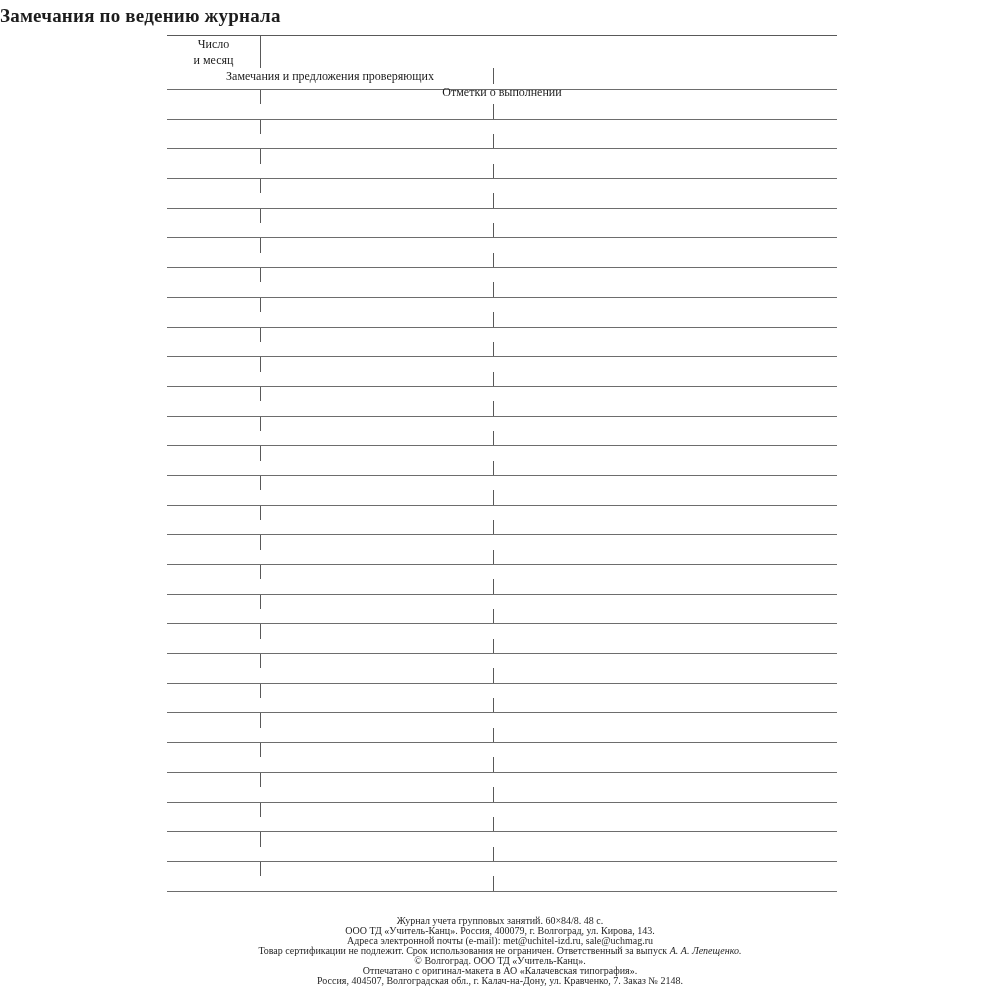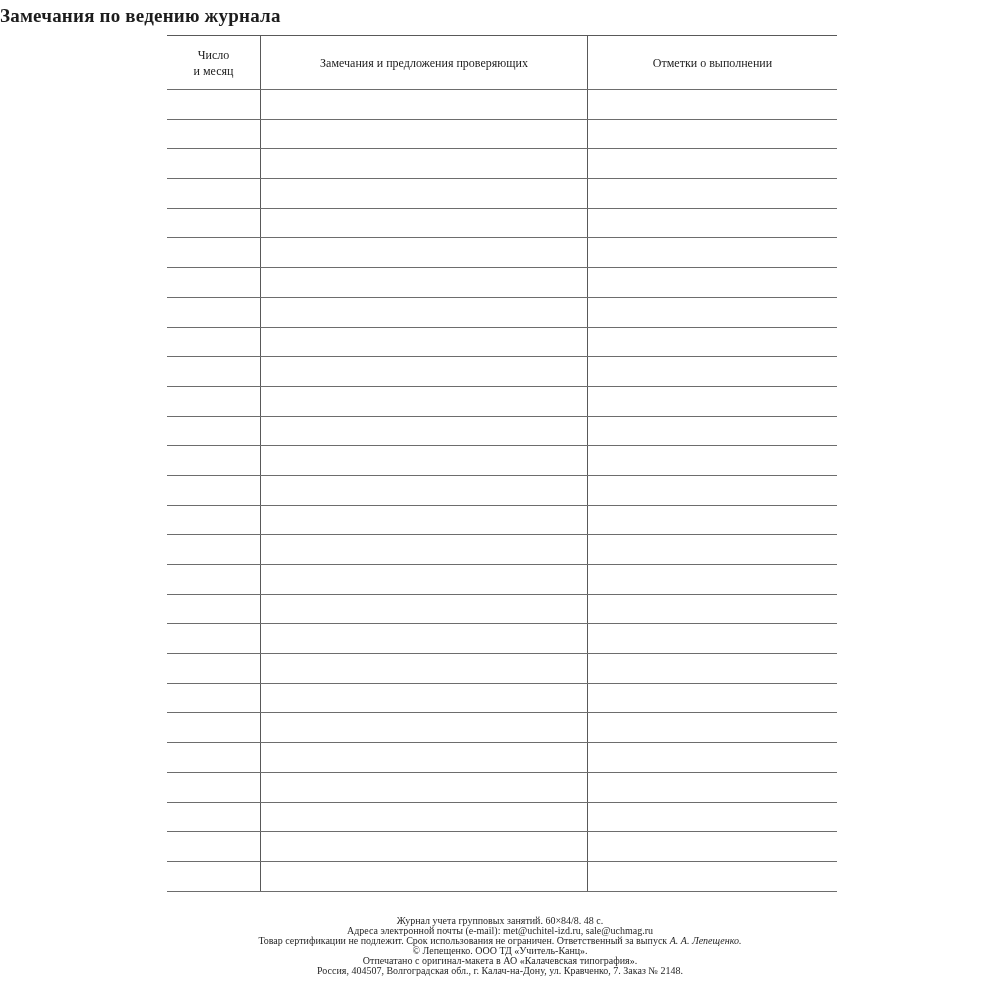--- a/index.html
+++ b/index.html
@@ -24,21 +24,21 @@
     font-size:19px;
     font-weight:700;
     letter-spacing:.2px;
     color:var(--ink);
   }
   .table{
     position:absolute;
     left:167px;top:35px;
     width:670px;
   }
-  .trow{display:flex;border-bottom:1px solid var(--line);}
+  .trow{display:flex;border-bottom:1px solid var(--line);flex-direction:column;}
   .trow.header{
     border-top:1px solid var(--vline);
     height:55px;
   }
   .trow.body{height:29.7px;}
   .cell{height:100%;}
   .c1{width:94px;border-right:1px solid var(--vline);}
   .c2{width:327px;border-right:1px solid var(--vline);}
   .c3{flex:1;}
   .header .cell{
@@ -213,20 +213,21 @@
         <div class="trow body">
           <div class="cell c1"></div>
           <div class="cell c2"></div>
           <div class="cell c3"></div>
         </div>
       </div>
   </div>
 
   <div class="footer">
     <div class="fline">Журнал учета групповых занятий. 60×84/8. 48 с.</div>
+    <div class="fline">ООО ТД «Учитель-Канц». Россия, 400079, г. Волгоград, ул. Кирова, 143.</div>
     <div class="fline">Адреса электронной почты (e-mail): met@uchitel-izd.ru, sale@uchmag.ru</div>
     <div class="fline"><span>Товар сертификации не подлежит. Срок использования не ограничен. Ответственный за выпуск </span><i>А. А. Лепещенко.</i></div>
-    <div class="fline">© Лепещенко. ООО ТД «Учитель-Канц».</div>
+    <div class="fline">© Волгоград. ООО ТД «Учитель-Канц».</div>
     <div class="fline">Отпечатано с оригинал-макета в АО «Калачевская типография».</div>
     <div class="fline">Россия, 404507, Волгоградская обл., г. Калач-на-Дону, ул. Кравченко, 7. Заказ № 2148.</div>
   </div>
 
 </div>
 
 </body></html>

